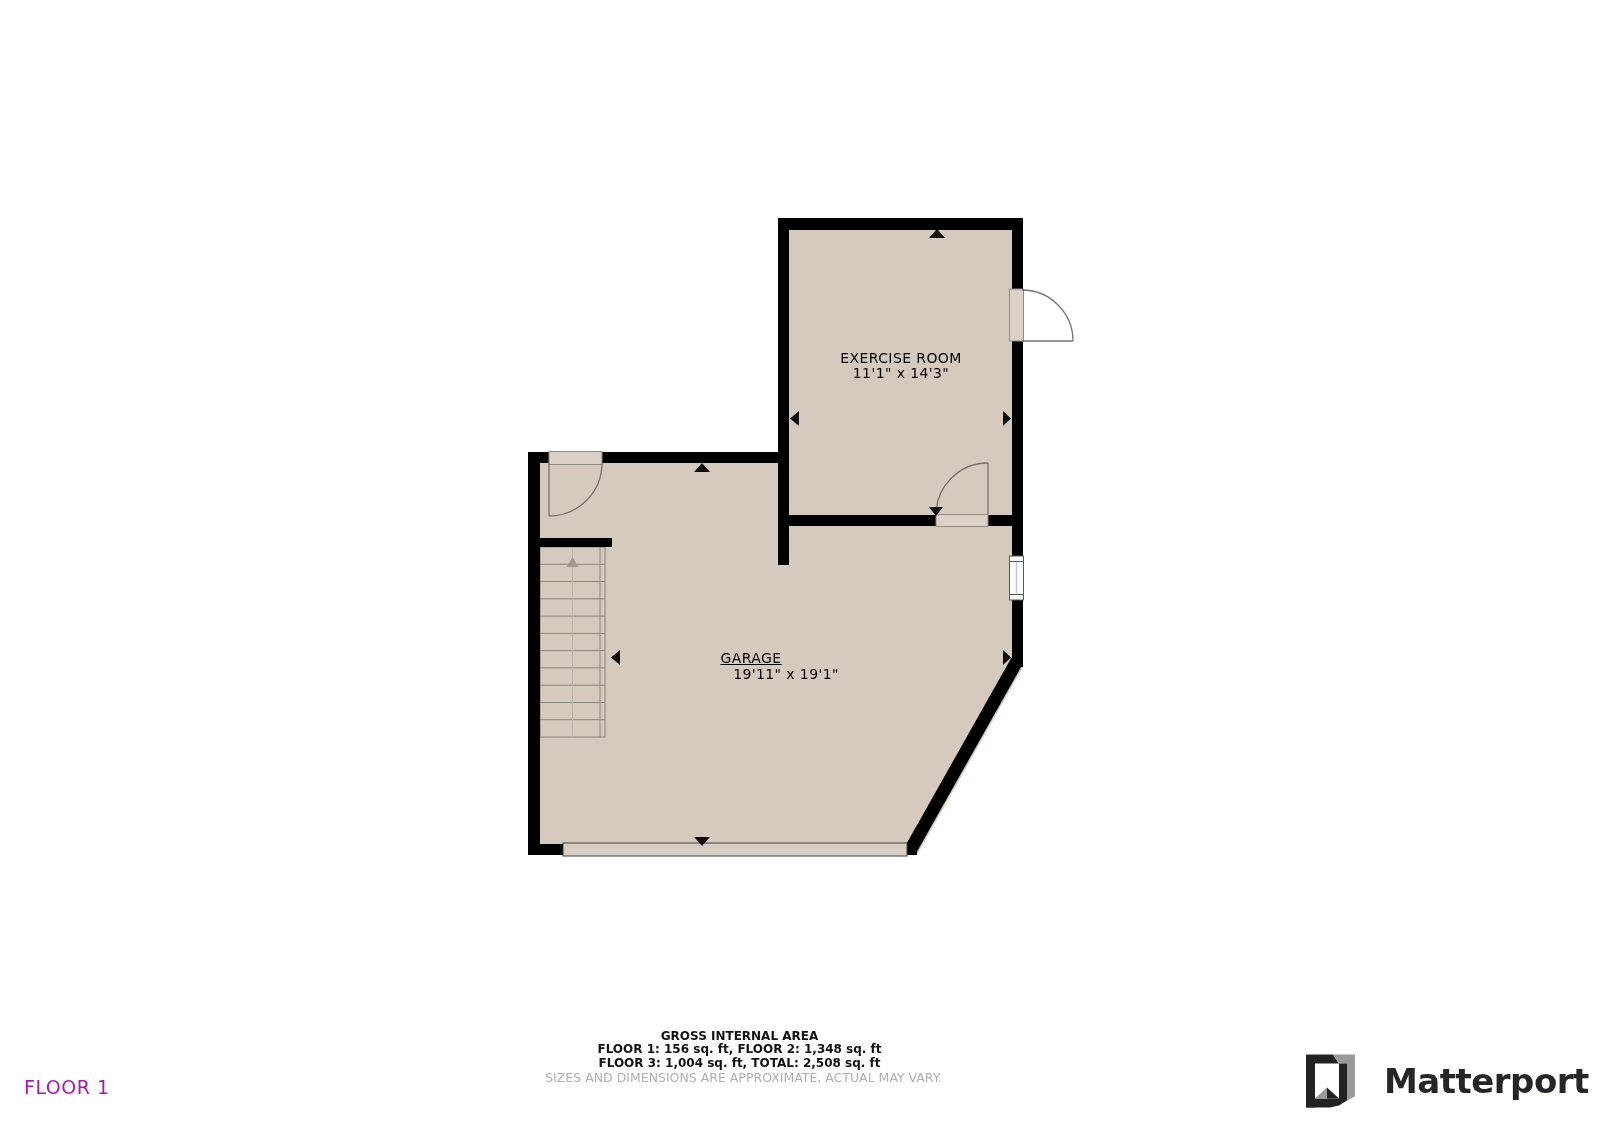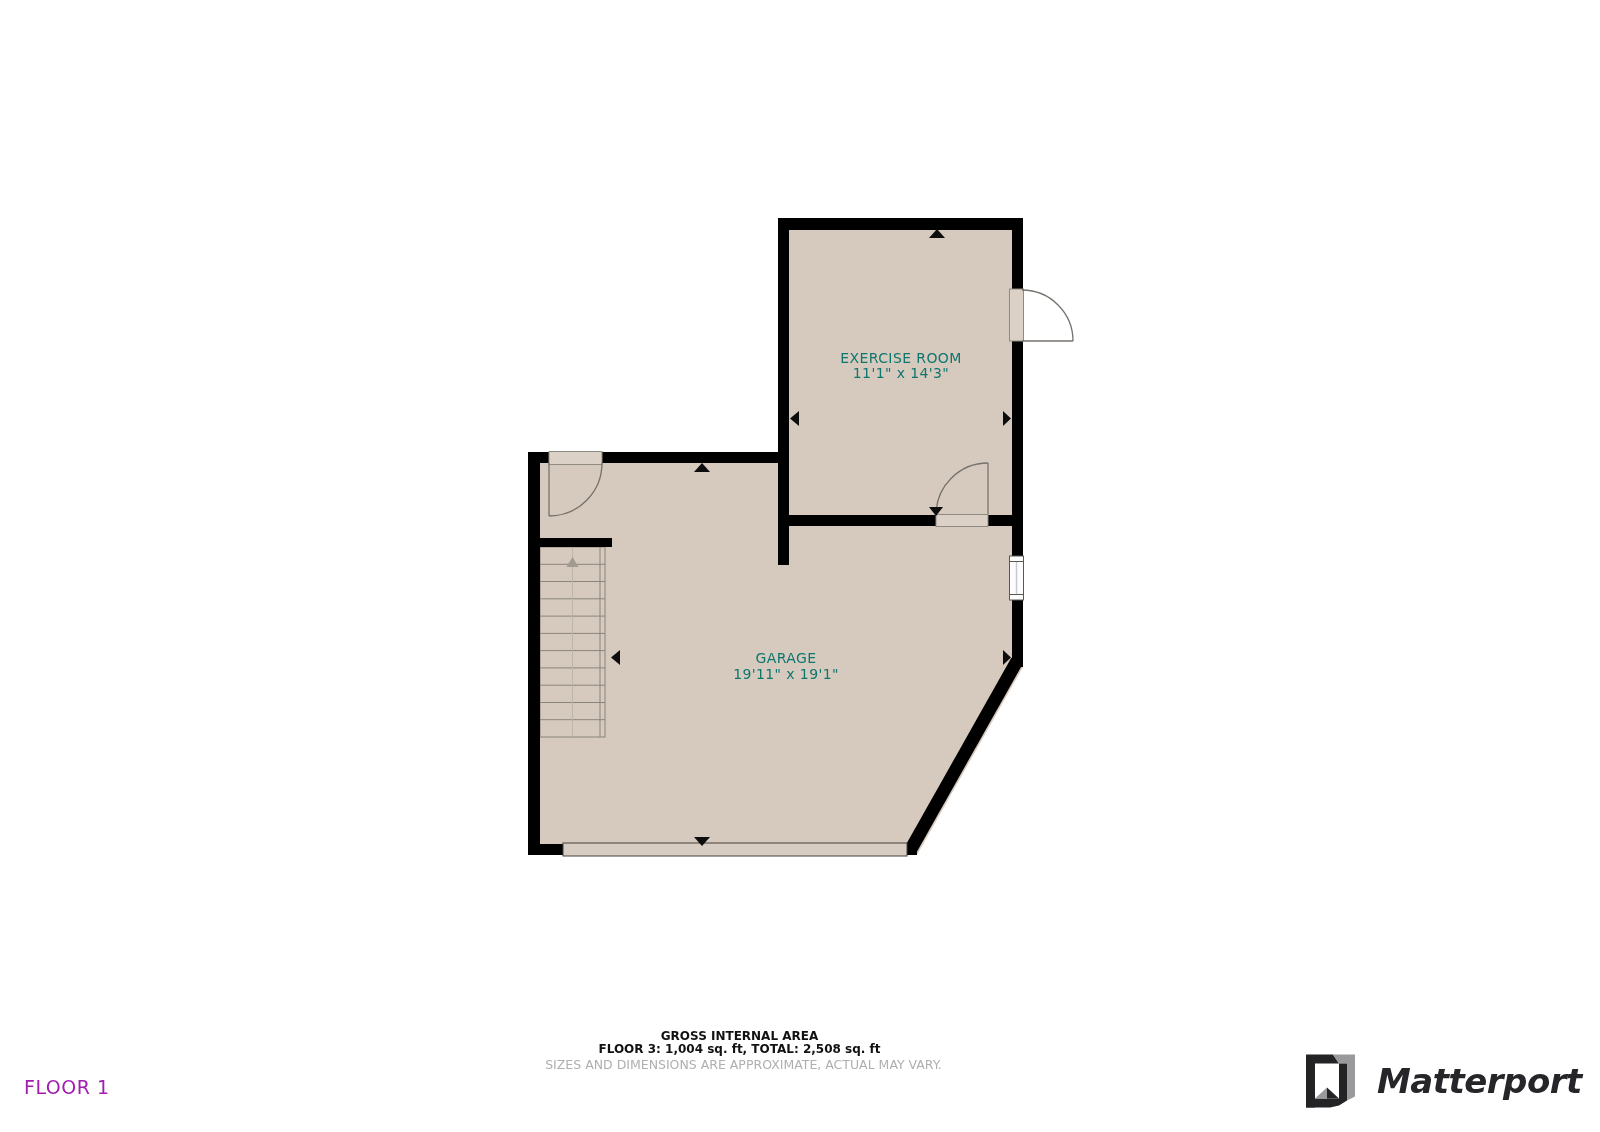--- a/index.html
+++ b/index.html
@@ -4,39 +4,39 @@
 <style>
   html,body{margin:0;padding:0;}
   body{
     width:1600px;height:1132px;position:relative;overflow:hidden;
     background:#ffffff;
     font-family:"DejaVu Sans", sans-serif;
   }
   .plan-svg{position:absolute;left:0;top:0;}
   .room-label{
     position:absolute;transform:translateX(-50%);
-    color:#0f766e;font-size:14px;letter-spacing:.4px;white-space:nowrap;
+    color:#000000;font-size:14px;letter-spacing:.4px;white-space:nowrap;
     line-height:15px;text-align:right;
   }
   .footer{
     position:absolute;left:0;top:1030px;width:1479px;text-align:center;
   }
   .footer .line{
     color:#121212;font-size:12px;font-weight:700;line-height:13.4px;white-space:nowrap;
   }
   .footer .disclaimer{
     color:#b1aeae;font-size:12.5px;font-weight:400;line-height:14px;margin-top:1px;white-space:nowrap;padding-left:8px;
   }
   .floor-label{
     position:absolute;left:24px;top:1076px;
     color:#a21caf;font-size:19px;letter-spacing:.5px;
   }
   .logo{
     position:absolute;left:1306px;top:1052px;height:58px;
-    display:flex;align-items:center;gap:22px;font-style:italic;
+    display:flex;align-items:center;gap:29px;
   }
   .logo-text{
     color:#26262a;font-size:34px;font-weight:700;letter-spacing:-.5px;
     line-height:58px;white-space:nowrap;
   }
 </style>
 </head>
 <body>
 
 <svg class="plan-svg" width="1600" height="1132" viewBox="0 0 1600 1132">
@@ -123,25 +123,26 @@
     <polygon points="694,472 710,472 702,463"></polygon>
     <polygon points="694,837 710,837 702,846"></polygon>
     <polygon points="620,650 620,665 611,657.5"></polygon>
     <polygon points="1003,650 1003,665 1011,657.5"></polygon>
   </g>
 </svg>
 
 <div class="room-label" style="left:901px;top:351px;">EXERCISE ROOM</div>
 <div class="room-label" style="left:901px;top:366px;">11'1" x 14'3"</div>
 
-<div class="room-label" style="left:786px;top:651px;">GARAGE</div>
+<div class="room-label" style="left:751px;top:651px;text-decoration:underline;">GARAGE</div>
 <div class="room-label" style="left:786px;top:667px;">19'11" x 19'1"</div>
 
 <div class="footer">
   <div class="line">GROSS INTERNAL AREA</div>
+  <div class="line">FLOOR 1: 156 sq. ft, FLOOR 2: 1,348 sq. ft</div>
   <div class="line">FLOOR 3: 1,004 sq. ft, TOTAL: 2,508 sq. ft</div>
   <div class="disclaimer">SIZES AND DIMENSIONS ARE APPROXIMATE, ACTUAL MAY VARY.</div>
 </div>
 
 <div class="floor-label">FLOOR 1</div>
 
 <div class="logo">
   <svg width="49" height="54" viewBox="0 0 49 53">
     <polygon points="0,0 9,0 9,53 0,53" fill="#232326"></polygon>
     <polygon points="9,0 27,0 33,9 9,9" fill="#232326"></polygon>

